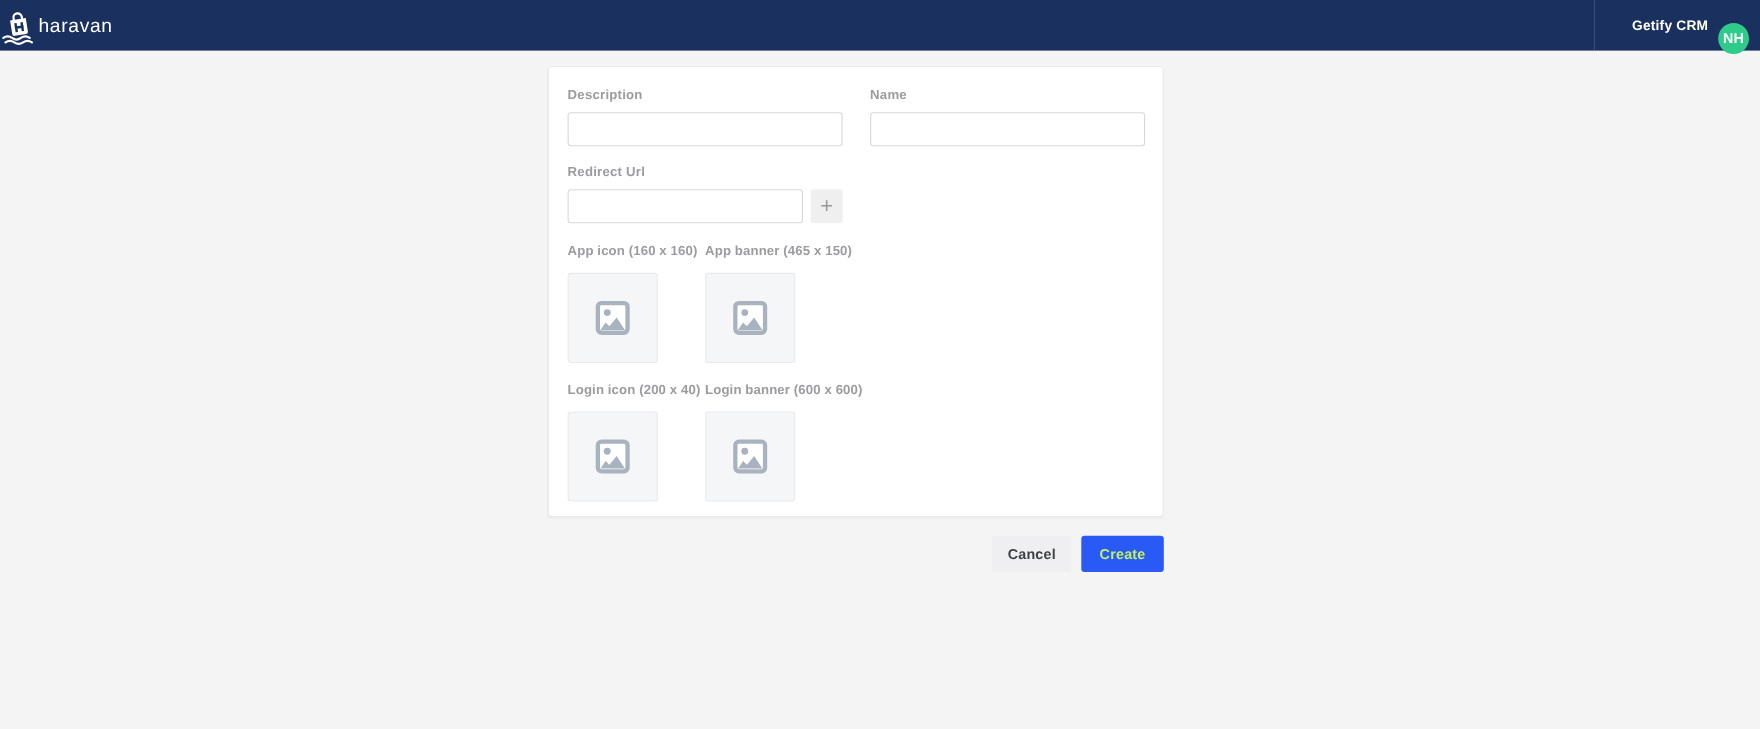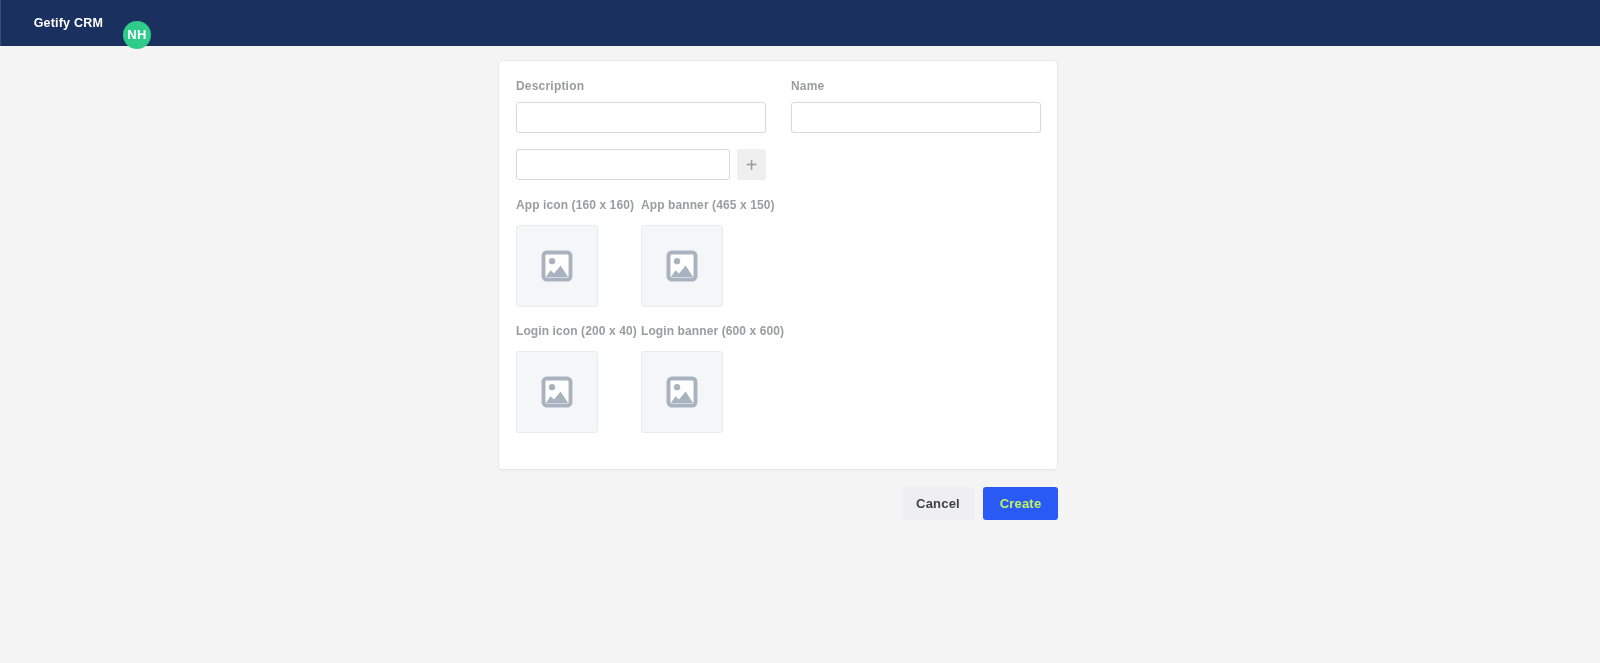--- a/index.html
+++ b/index.html
@@ -22,21 +22,21 @@
   }
   .brand-logo { width: 32px; height: 34px; margin-top: 2px; }
   .brand-text {
     color: #ffffff; font-size: 17.5px; font-weight: 400;
     letter-spacing: 0.6px; margin-left: 2px; margin-top: 1px;
   }
   .account {
     height: 100%;
     display: flex; align-items: center; justify-content: flex-end;
     border-left: 1px solid rgba(255,255,255,0.14);
-    width: 151px; gap: 20px;
+    width: 151px; padding-right: 10px; gap: 9px;
     cursor: pointer;
   }
   .account-name {
     color: #ffffff; font-size: 12.5px; font-weight: 700;
     letter-spacing: 0.2px; white-space: nowrap;
   }
   .avatar {
     width: 28px; height: 28px; border-radius: 50%;
     display: flex; align-items: center; justify-content: center;
     color: #ffffff; font-size: 13px; font-weight: 700; letter-spacing: 0.3px; margin-top: 23px;
@@ -102,20 +102,34 @@
     letter-spacing: 0.2px; cursor: pointer;
     display: flex; align-items: center; justify-content: center;
   }
   .btn-cancel { width: 72px; background: #efeff1; color: #3f4245; }
   .btn-create { width: 75px; color: #bef264; }
 </style>
 </head>
 <body>
 
 <div class="header" style="background-color: rgb(26, 49, 95);">
+  <div class="brand">
+    <svg class="brand-logo" viewBox="0 0 32 34">
+      <g transform="rotate(-9 16 15)">
+        <path d="M12.2 11.2v-2.4a3.8 3.8 0 0 1 7.6 0v2.4" fill="none" stroke="#ffffff" stroke-width="2"></path>
+        <path d="M8.8 10.5h14.4v12.4a2 2 0 0 1-2 2H10.8a2 2 0 0 1-2-2z" fill="#ffffff"></path>
+        <rect x="12.1" y="13.6" width="2.2" height="8.2" fill="#1a315f"></rect>
+        <rect x="17.7" y="13.6" width="2.2" height="8.2" fill="#1a315f"></rect>
+        <rect x="12.1" y="16.6" width="7.8" height="2.2" fill="#1a315f"></rect>
+      </g>
+      <path d="M2 27.5q4-3 8 0t8 0t8 0" fill="none" stroke="#ffffff" stroke-width="2" stroke-linecap="round"></path>
+      <path d="M4 31.5q4-2.6 8 0t8 0t8 0" fill="none" stroke="#ffffff" stroke-width="2" stroke-linecap="round"></path>
+    </svg>
+    <span class="brand-text">haravan</span>
+  </div>
   <div class="account">
     <span class="account-name">Getify CRM</span>
     <div class="avatar" style="background-color: rgb(46, 203, 139);">
       <span>NH</span>
     </div>
   </div>
 </div>
 
 <div class="card">
 
@@ -124,20 +138,21 @@
       <label class="field-label">Description</label>
       <input class="text-input" type="text" value="" style="">
     </div>
     <div>
       <label class="field-label">Name</label>
       <input class="text-input" type="text" value="" style="">
     </div>
   </div>
 
   <div class="redirect-block">
+    <label class="field-label">Redirect Url</label>
     <div class="redirect-line">
       <input class="text-input short" type="text" value="" style="">
       <button class="add-btn">
         <span>+</span>
       </button>
     </div>
   </div>
 
   <div class="uploads-grid">
 

